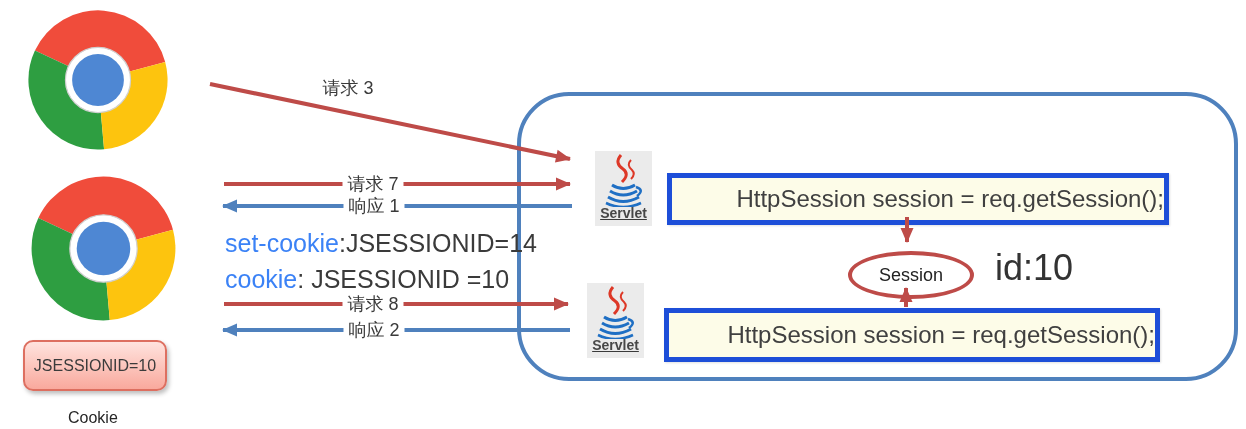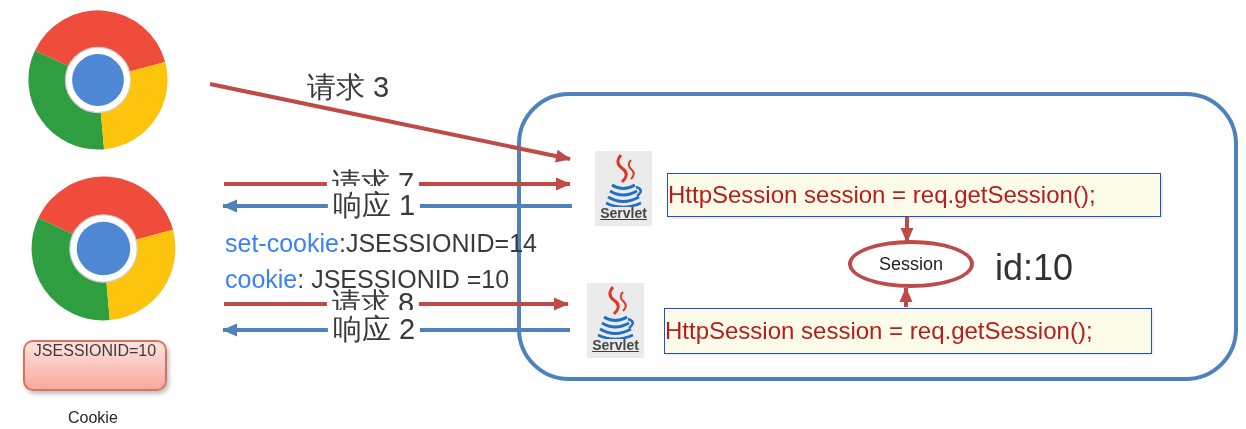--- a/index.html
+++ b/index.html
@@ -20,50 +20,50 @@
   #chrome-bottom{left:27px;top:172px;width:153px;height:153px;}
 
   
   .servlet-tile{width:57px;height:75px;background:#ebebeb;z-index:3;display:flex;
                 flex-direction:column;align-items:center;justify-content:flex-start;text-decoration:underline;}
   #servlet-1{left:595px;top:151px;}
   #servlet-2{left:587px;top:283px;}
   .servlet-label{font-size:14px;font-weight:bold;color:#474747;line-height:16px;margin-top:-2px;}
 
   
-  .code-box{background:#fdfce8;border:1px solid #1d4ed8;z-index:2;display:flex;
-            align-items:center;justify-content:flex-start;font-size:24px;color:#b91c1c;
+  .code-box{background:#fdfce8;border:5px solid #1d4ed8;z-index:2;display:flex;
+            align-items:center;justify-content:flex-end;font-size:24px;color:#404040;
             white-space:nowrap;box-shadow:1px 1px 2px rgba(0,0,0,.12);}
   #code-box-1{left:667px;top:173px;width:492px;height:42px;}
   #code-box-2{left:664px;top:308px;width:486px;height:44px;}
 
   
-  #session-ellipse{left:848px;top:240px;width:118px;height:40px;border:4px solid #be4b48;
+  #session-ellipse{left:848px;top:251px;width:118px;height:40px;border:4px solid #be4b48;
                    border-radius:50%;background:#fff;z-index:4;display:flex;align-items:center;
                    justify-content:center;font-size:18px;color:#222;}
   #session-id{left:995px;top:247px;font-size:36px;color:#333;z-index:2;}
 
   
-  .msg{z-index:6;font-size:29px;color:#3a3a3a;transform:translate(-50%,-50%);white-space:nowrap;}
+  .msg{z-index:6;font-size:18px;color:#3a3a3a;transform:translate(-50%,-50%);white-space:nowrap;}
   .on-line{background:#ffffff;padding:0 5px;}
   #lbl-req3{left:348px;top:88px;}
   #lbl-req1{left:373px;top:184px;}
   #lbl-resp1{left:374px;top:206px;}
   #lbl-req2{left:373px;top:304px;}
   #lbl-resp2{left:374px;top:330px;}
 
   
   .hdr{z-index:6;font-size:25px;white-space:nowrap;color:#3a3a3a;}
   #set-cookie-line{left:225px;top:229px;}
   #cookie-line{left:225px;top:265px;}
   .red-key{color:#3b82f6;}
 
   
   #cookie-box{left:23px;top:340px;width:140px;height:47px;border:2px solid #dd6f60;border-radius:10px;
-              background:linear-gradient(#ffe3de,#f9a99d);z-index:2;display:flex;align-items:flex-start;
+              background:linear-gradient(#ffe3de,#f9a99d);z-index:2;display:flex;align-items:center;
               justify-content:center;font-size:16px;color:#3b3b3b;box-shadow:2px 3px 4px rgba(0,0,0,.25);}
   #cookie-caption{left:68px;top:409px;font-size:16px;color:#262626;z-index:2;}
 </style>
 </head>
 <body>
 
 <div id="stage">
 
   <div id="server-box" class="abs"></div>
 

